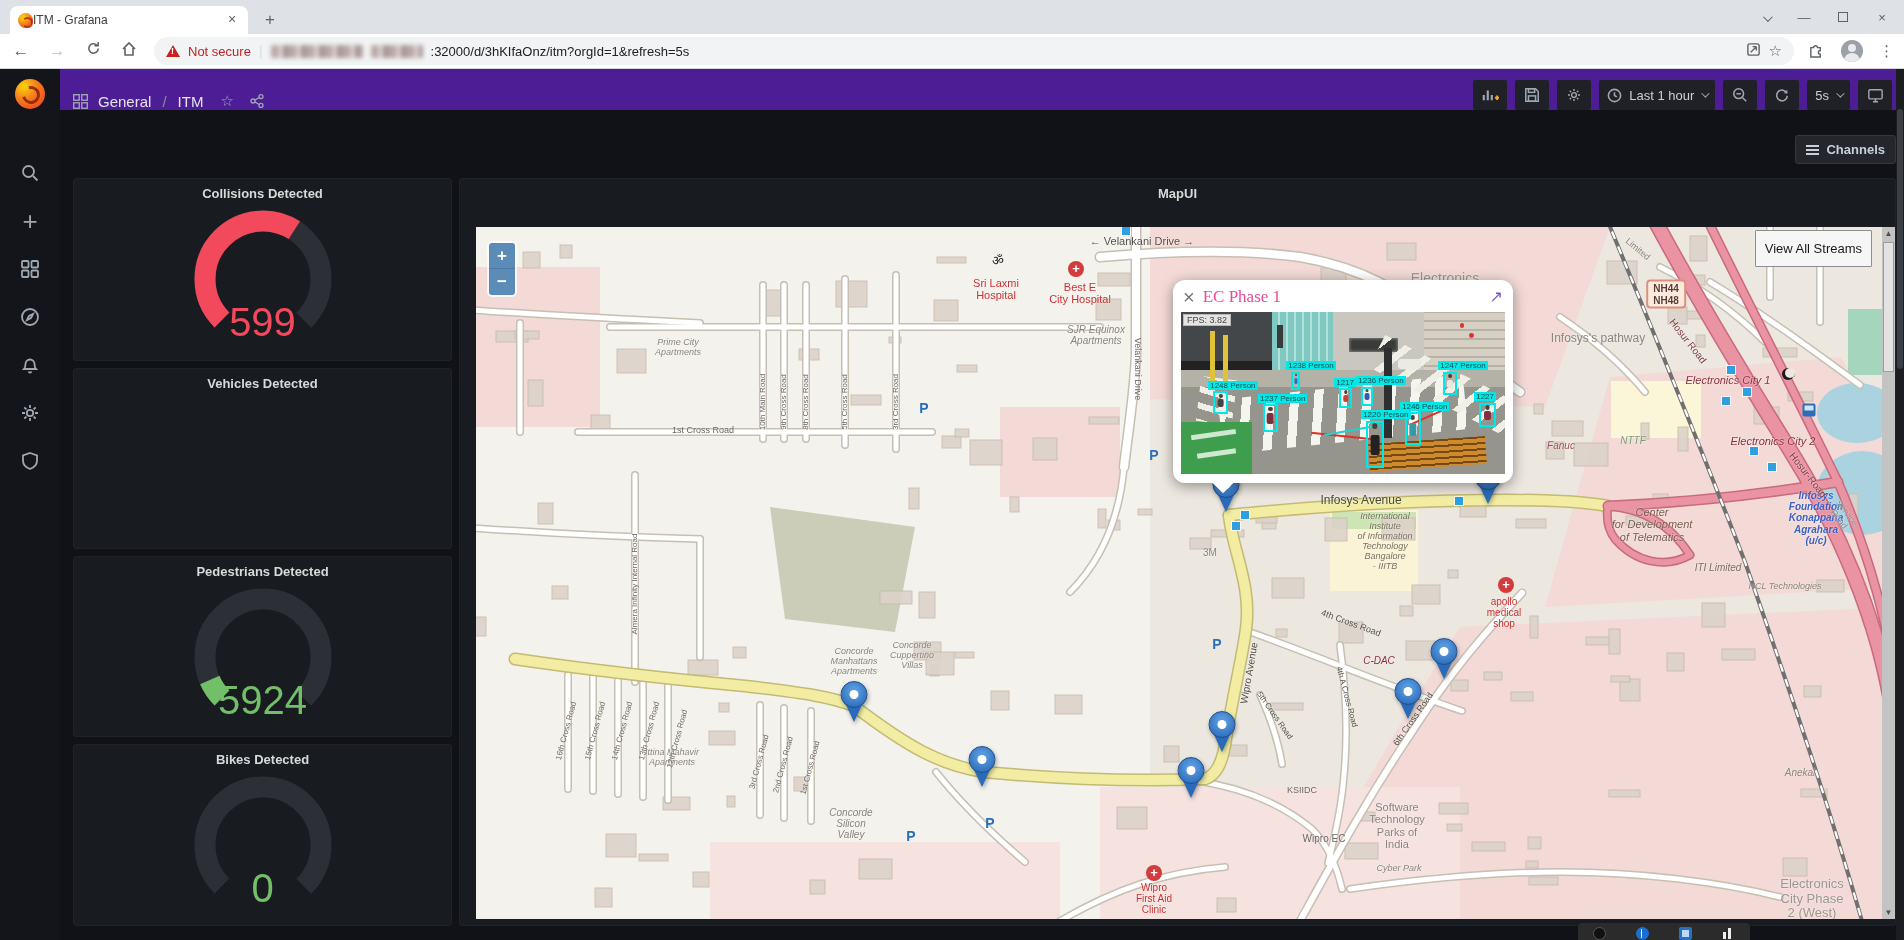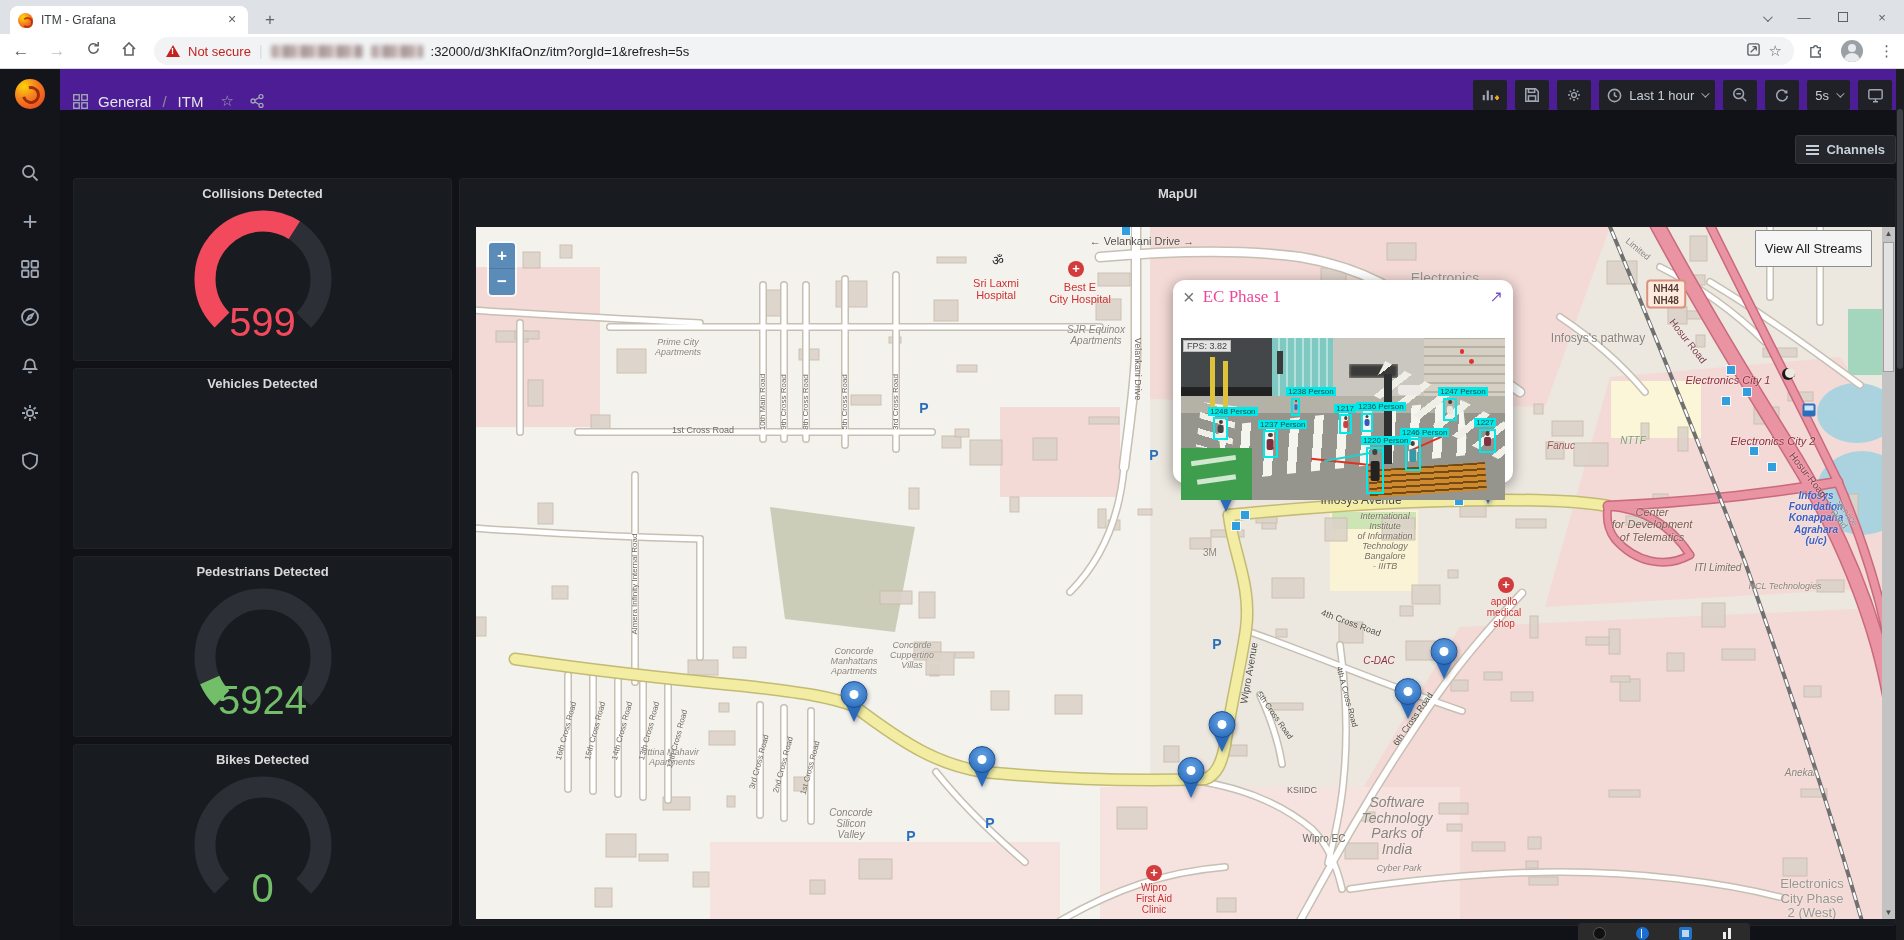--- a/index.html
+++ b/index.html
@@ -3,21 +3,21 @@
 <meta charset="utf-8">
 <style>
   * { margin:0; padding:0; box-sizing:border-box; }
   html,body { width:1904px; height:940px; overflow:hidden; background:#111217;
     font-family:"Liberation Sans", sans-serif; }
 
   
   .browser { position:absolute; left:0; top:0; width:1904px; height:69px; background:#dee1e6; }
   .tabstrip { position:absolute; left:0; top:0; width:100%; height:34px; }
   .tab { position:absolute; left:10px; top:6px; width:238px; height:28px; background:#fff;
-    border-radius:8px 8px 0 0; display:flex; align-items:center; padding:0 8px; gap:8px; }
+    border-radius:8px 8px 0 0; display:flex; align-items:center; padding:0 8px; }
   .favicon { width:15px; height:15px; border-radius:50%;
     background:radial-gradient(circle at 35% 30%, #fbca0a 10%, #f58220 45%, #e8401c 90%); position:relative;}
   .favicon:after{content:"";position:absolute;left:4px;top:4px;width:7px;height:7px;border-radius:50%;
     border:2px solid rgba(180,40,10,.85);border-left-color:transparent;}
   .tab-title { font-size:12px; color:#3c4043; flex:1; white-space:nowrap; overflow:hidden; }
   .tab-close { font-size:14px; color:#5f6368; width:16px;height:16px;line-height:15px;text-align:center;border-radius:50%; }
   .newtab { position:absolute; left:258px; top:8px; width:24px; height:24px; color:#5f6368;
     font-size:17px; text-align:center; line-height:23px; border-radius:50%; }
   .wincontrols { position:absolute; right:6px; top:0; height:34px; display:flex; align-items:center; gap:26px; padding-right:8px;}
   .wc { color:#5f6368; font-size:13px; width:16px; text-align:center;}
@@ -125,21 +125,21 @@
     border-radius:4px; color:#5c3c30; font-weight:bold; font-size:10px; line-height:1.15; padding:1px 5px; text-align:center; z-index:2;}
 
   
   .popup { position:absolute; left:713px; top:53px; width:340px; height:203px; background:#fff;
     border-radius:12px; box-shadow:0 3px 14px rgba(0,0,0,.4); z-index:8; }
   .popup-tail { position:absolute; left:42px; bottom:-7px; width:16px; height:16px; background:#fff; transform:rotate(45deg);}
   .popup-head { display:flex; align-items:center; padding:7px 10px 3px 10px; gap:8px;}
   .popup-close { color:#757575; font-size:20px; line-height:16px; }
   .popup-title { font-family:"Liberation Serif", serif; font-size:17px; color:#ec4899; flex:1;}
   .popup-expand { color:#7a52c7; font-size:16px; line-height:14px;}
-  .scene { position:absolute; left:8px; top:32px; width:324px; height:162px; background:#96958d; overflow:hidden;margin-top:26px;}
+  .scene { position:absolute; left:8px; top:32px; width:324px; height:162px; background:#96958d; overflow:hidden;}
   .sc { position:absolute; }
   .fps { position:absolute; left:2px; top:2px; background:rgba(255,255,255,.85); color:#444;
     font-size:9px; padding:0 3px; z-index:9; border:1px solid rgba(120,120,120,.4);}
   .pbox { position:absolute; border:2px solid #00e8e8; z-index:7;}
   .plabel { position:absolute; background:#00e8e8; color:#1a4a4a; font-size:8px; line-height:9px;
     padding:0 2px; white-space:nowrap; z-index:8;}
   .fig-head { position:absolute; left:50%; top:2%; transform:translateX(-50%); width:38%; aspect-ratio:1; border-radius:50%; background:#4a4038;}
   .fig-body { position:absolute; left:50%; top:30%; transform:translateX(-50%); width:62%; height:45%; border-radius:2px;}
   .traj { position:absolute; z-index:6; }
 
@@ -674,21 +674,21 @@
           <div class="mlabel" style="left: 212px; top: 530px; font-size: 9px; color: rgb(138, 132, 124); font-style: italic; font-weight: 400; transform: translate(-50%, -50%) rotate(0deg);">Ittina Mahavir
 Apartments</div>
           <div class="mlabel" style="left: 391px; top: 597px; font-size: 10px; color: rgb(138, 132, 124); font-style: italic; font-weight: 400; transform: translate(-50%, -50%) rotate(0deg);">Concorde
 Silicon
 Valley</div>
           <div class="mlabel" style="left: 694px; top: 672px; font-size: 10px; color: rgb(204, 47, 47); font-style: normal; font-weight: 400; transform: translate(-50%, -50%) rotate(0deg);">Wipro
 First Aid
 Clinic</div>
           <div class="mlabel" style="left: 864px; top: 612px; font-size: 10px; color: rgb(107, 101, 94); font-style: normal; font-weight: 400; transform: translate(-50%, -50%) rotate(0deg);">Wipro EC</div>
           <div class="mlabel" style="left: 842px; top: 563px; font-size: 9px; color: rgb(107, 101, 94); font-style: normal; font-weight: 400; transform: translate(-50%, -50%) rotate(0deg);">KSIIDC</div>
-          <div class="mlabel" style="left: 937px; top: 599px; font-size: 14px; color: rgb(138, 132, 124); font-style: italic; font-weight: 400; transform: translate(-50%, -50%) rotate(0deg);">Software
+          <div class="mlabel" style="left: 937px; top: 599px; font-size: 11px; color: rgb(138, 132, 124); font-weight: 400; transform: translate(-50%, -50%) rotate(0deg);">Software
 Technology
 Parks of
 India</div>
           <div class="mlabel" style="left: 939px; top: 641px; font-size: 9px; color: rgb(138, 132, 124); font-style: italic; font-weight: 400; transform: translate(-50%, -50%) rotate(0deg);">Cyber Park</div>
           <div class="mlabel" style="left: 107px; top: 504px; font-size: 8px; color: rgb(107, 101, 94); font-style: normal; font-weight: 400; transform: translate(-50%, -50%) rotate(-75deg);">16th Cross Road</div>
           <div class="mlabel" style="left: 136px; top: 504px; font-size: 8px; color: rgb(107, 101, 94); font-style: normal; font-weight: 400; transform: translate(-50%, -50%) rotate(-75deg);">15th Cross Road</div>
           <div class="mlabel" style="left: 163px; top: 504px; font-size: 8px; color: rgb(107, 101, 94); font-style: normal; font-weight: 400; transform: translate(-50%, -50%) rotate(-75deg);">14th Cross Road</div>
           <div class="mlabel" style="left: 190px; top: 504px; font-size: 8px; color: rgb(107, 101, 94); font-style: normal; font-weight: 400; transform: translate(-50%, -50%) rotate(-75deg);">13th Cross Road</div>
           <div class="mlabel" style="left: 218px; top: 512px; font-size: 8px; color: rgb(107, 101, 94); font-style: normal; font-weight: 400; transform: translate(-50%, -50%) rotate(-75deg);">12th Cross Road</div>
           <div class="mlabel" style="left: 300px; top: 535px; font-size: 8px; color: rgb(107, 101, 94); font-style: normal; font-weight: 400; transform: translate(-50%, -50%) rotate(-75deg);">3rd Cross Road</div>

